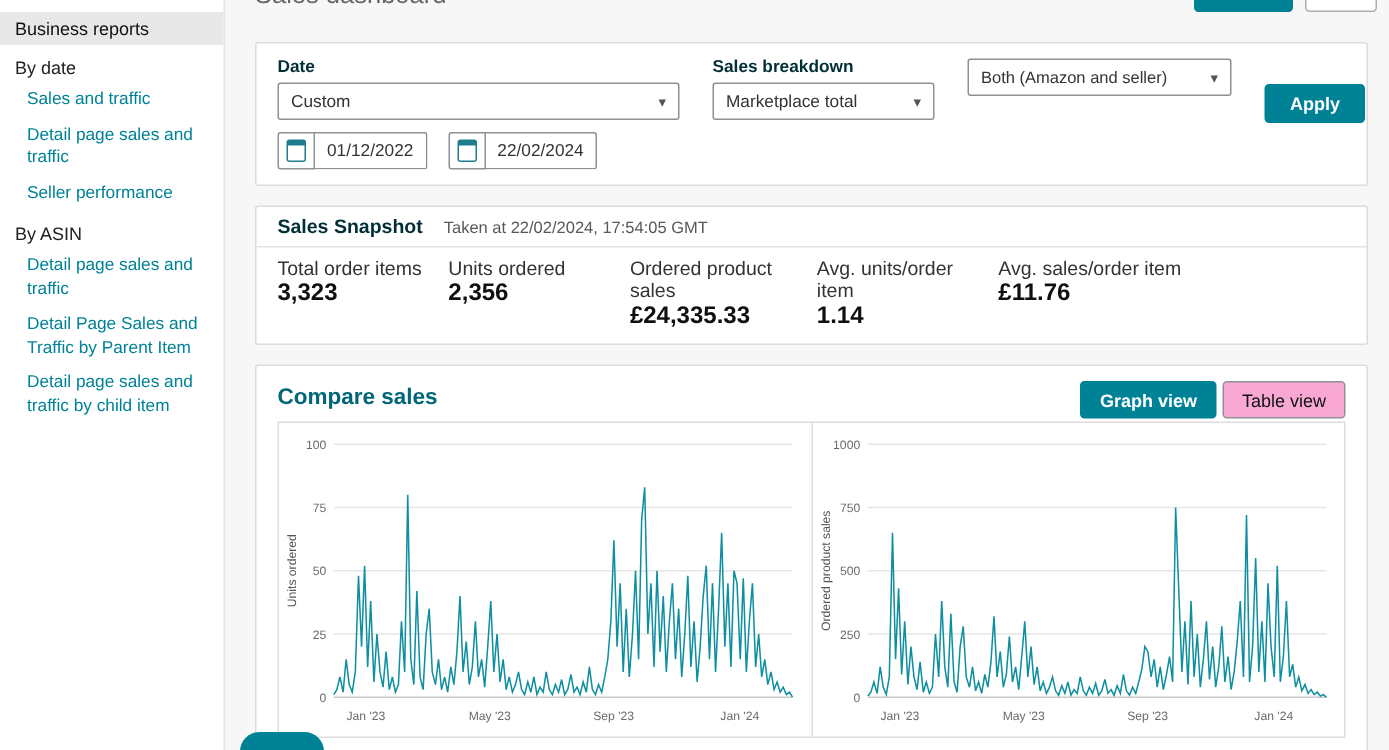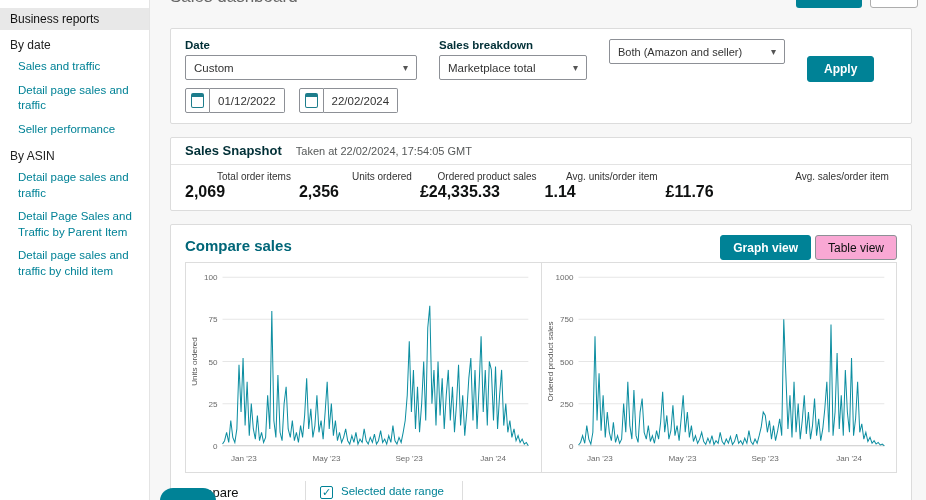--- a/index.html
+++ b/index.html
@@ -45,21 +45,21 @@
     font-family:"Liberation Sans",sans-serif;}
 
   
   .snapshot-card{margin-top:13px;}
   .snapshot-header{padding:5px 14px 6px;border-bottom:1px solid #e3e3e3;display:flex;align-items:baseline;gap:14px;}
   .snapshot-title{font-weight:bold;font-size:13px;color:#002f36;}
   .snapshot-taken{font-size:11px;color:#565959;}
   .metrics{display:flex;padding:6px 14px 9px;}
   .metric{box-sizing:border-box;padding-right:8px;}
   .m0{width:16%;} .m1{width:17%;} .m2{width:17.5%;} .m3{width:17%;} .m4{width:32.5%;}
-  .metric-label{font-size:10px;color:#333;text-align:right;}
+  .metric-label{font-size:13px;color:#333;}
   .metric-value{font-size:16px;font-weight:bold;color:#0f1111;margin-top:1px;}
 
   
   .compare-card{margin-top:13px;padding:12px 14px 8px;position:relative;box-sizing:border-box;}
   .compare-title{font-size:15px;font-weight:bold;color:#006678;}
   .view-toggle{position:absolute;right:14px;top:10px;display:flex;gap:4px;align-items:flex-end;}
   .btn-toggle{height:25px;padding:0 12px;font-size:12px;border:1px solid #8d9096;background:#f9a8d4;
     color:#0f1111;border-radius:3px;cursor:pointer;font-family:"Liberation Sans",sans-serif;}
   .btn-toggle.active{background:#008296;border-color:#008296;color:#fff;font-weight:bold;}
 
@@ -98,21 +98,21 @@
   <div class="main">
 
     <div class="clip-title">Sales dashboard</div>
     <div class="clip-btn-primary"></div>
     <div class="clip-btn-secondary"></div>
 
     <div class="card filters-card">
       <div class="filters">
         <div class="field">
           <span class="field-label">Date</span>
-          <div class="select" style="width:232px">
+          <div class="select" style="width:268px">
             <span>Custom</span>
             <span class="chevron">▾</span>
           </div>
           <div class="date-row">
             <div class="date-input">
               <span class="cal-btn">
                   <span class="cal-glyph"></span>
                 </span>
               <span class="date-text">01/12/2022</span>
             </div>
@@ -145,21 +145,21 @@
     </div>
 
     <div class="card snapshot-card">
       <div class="snapshot-header">
         <span class="snapshot-title">Sales Snapshot</span>
         <span class="snapshot-taken">Taken at 22/02/2024, 17:54:05 GMT</span>
       </div>
       <div class="metrics">
         <div class="metric m0">
           <div class="metric-label">Total order items</div>
-          <div class="metric-value">2,069</div>
+          <div class="metric-value">3,323</div>
         </div>
         <div class="metric m1">
           <div class="metric-label">Units ordered</div>
           <div class="metric-value">2,356</div>
         </div>
         <div class="metric m2">
           <div class="metric-label">Ordered product sales</div>
           <div class="metric-value">£24,335.33</div>
         </div>
         <div class="metric m3">

